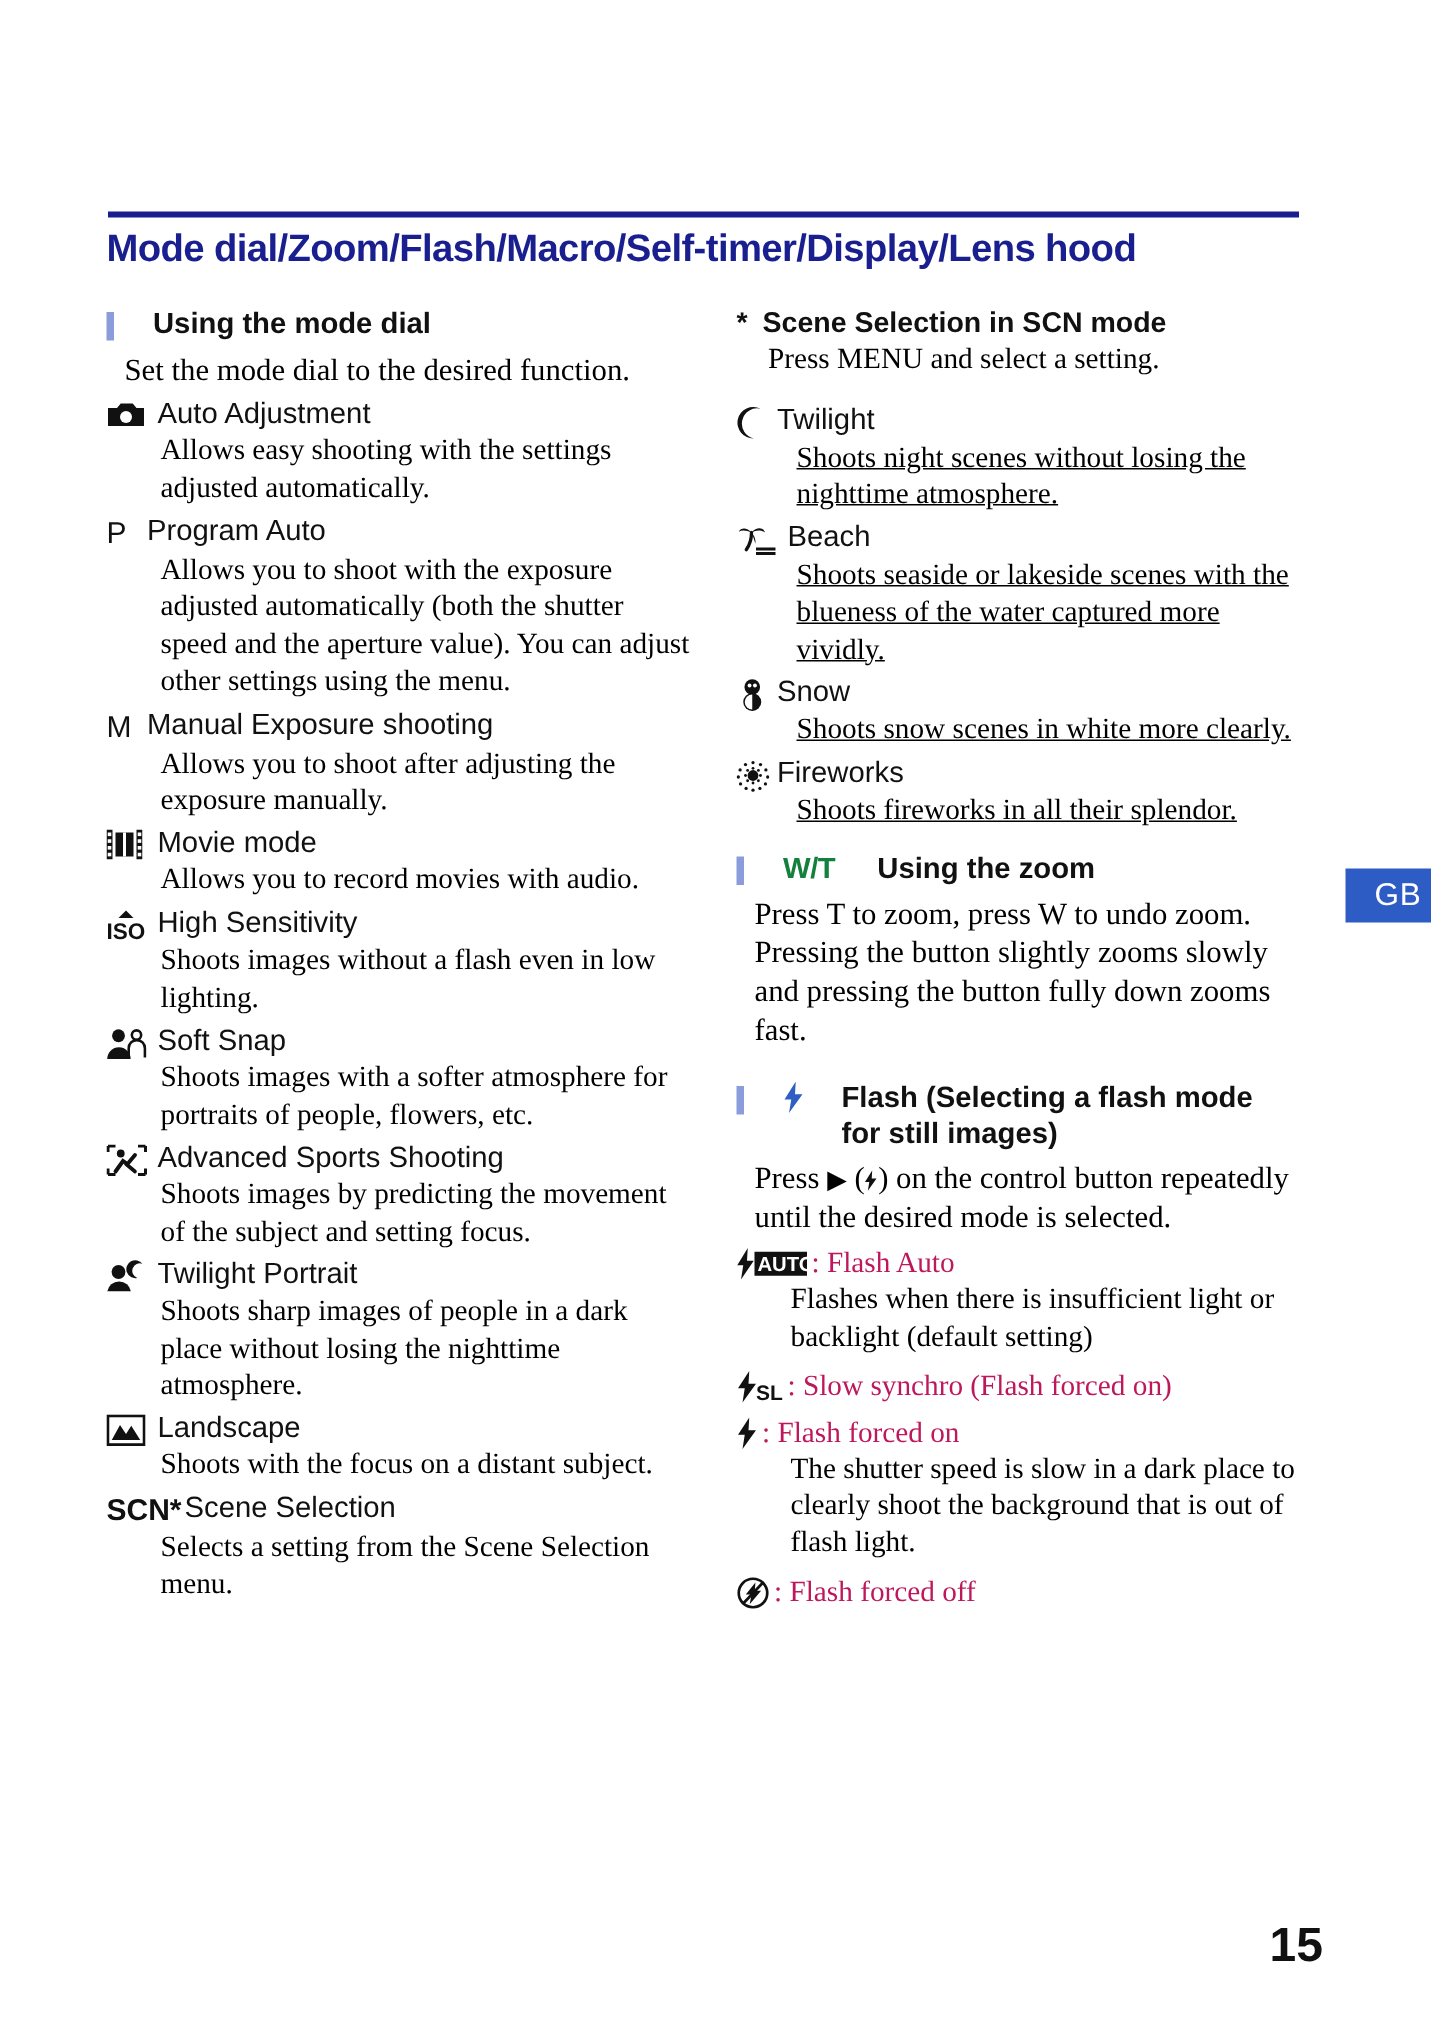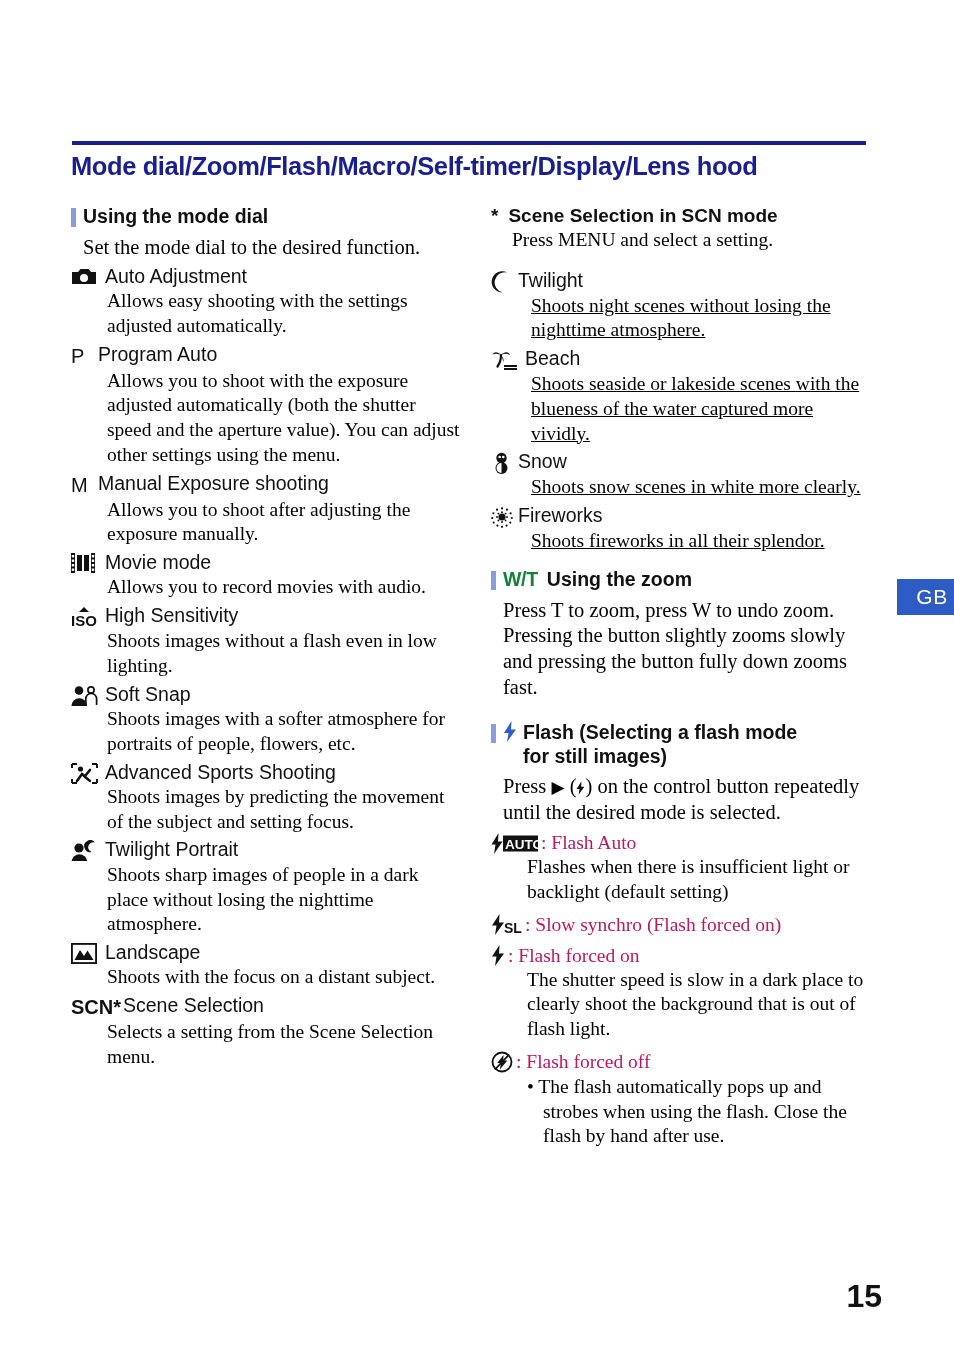--- a/index.html
+++ b/index.html
@@ -55,20 +55,21 @@
   
   .h2 {
     font-family: "Liberation Sans", sans-serif;
     font-weight: bold;
     font-size: 19.5px;
     color: #111111;
     line-height: 1.22;
     display: flex;
     align-items: flex-start;
     margin: 0 0 6px 0;
+    gap: 19px;
   }
   .h2 .bar {
     display: inline-block;
     width: 5px;
     min-width: 5px;
     height: 19px;
     background: #8b9cdc;
     margin: 3px 7px 0 0;
   }
   .h2 .wt {
@@ -143,21 +144,21 @@
     font-family: "Liberation Serif", serif;
     font-size: 19.5px;
     line-height: 1.27;
     margin: 2px 0 0 52px;
     text-indent: -16px;
   }
 
   
   .frow {
     display: flex;
-    align-items: center;
+    align-items: flex-start;
     margin-top: 9px;
   }
   .frow .flabel {
     font-family: Liberation Serif, serif;
     font-size: 19.5px;
     color: #be185d;
     margin-left: 3px;
   }
 
   
@@ -475,20 +476,19 @@
     <div class="frow">
       <span>
         <svg width="22" height="22" viewBox="0 0 22 22">
           <circle cx="11" cy="11" r="9.5" fill="none" stroke="#111" stroke-width="1.8"></circle>
           <path d="M12.6 4 L6.2 12 h3.8 L8.8 18.5 L16.4 9.5 H12.2 z" fill="#111"></path>
           <path d="M4 18.5 L18 3.7" stroke="#111" stroke-width="1.8"></path>
         </svg>
       </span>
       <span class="flabel">: Flash forced off</span>
     </div>
-    <div class="bullet">• The flash automatically pops up and strobes when using the flash. Close the flash by hand after use.</div>
 
   </div>
 
   <div class="gb-tab">GB</div>
   <div class="page-num">15</div>
 
 </div>
 
 </body></html>

